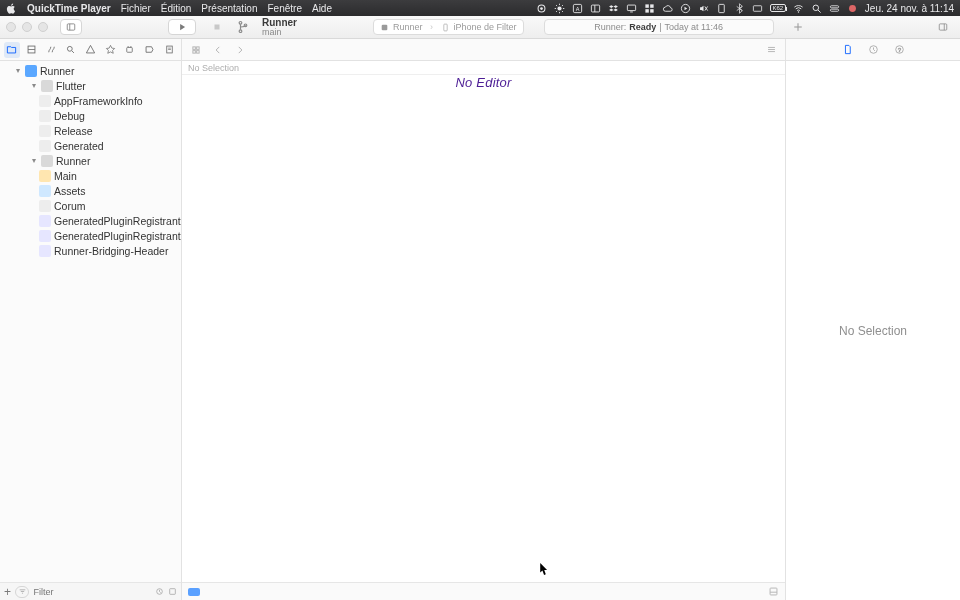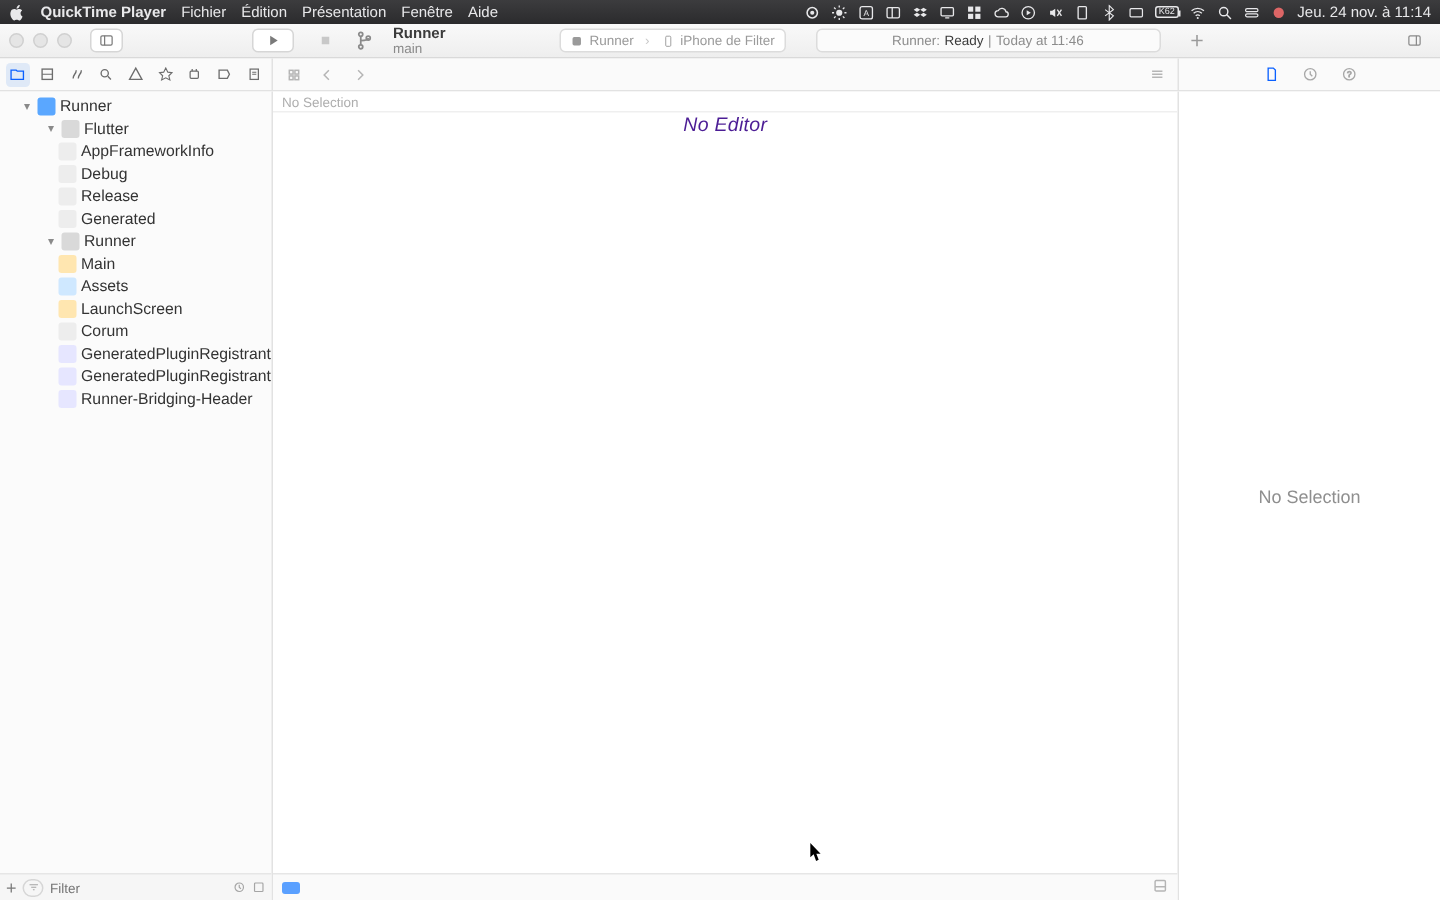--- a/index.html
+++ b/index.html
@@ -31,21 +31,21 @@
 .scheme .branch { font-size:9px; color:#8a8a8a; }
 .branch-icon { width:12px; height:20px; display:flex; align-items:center; margin-left:4px;}
 .branch-icon svg { width:10px; height:14px; stroke:#8a8a8a; fill:none; stroke-width:1.4; }
 
 .run-dest { margin-left:auto; margin-right:6px; display:flex; align-items:center; height:16px; border:1px solid #dcdcdc; border-radius:4px; background:#fff; font-size:9px; color:#9a9a9a; }
 .run-dest .seg { padding:0 6px; display:flex; align-items:center; gap:4px; height:100%; }
 .run-dest .sep { width:6px; text-align:center; color:#c9c9c9; }
 .run-dest svg { width:9px; height:9px; fill:#9a9a9a; }
 
 .status-pill { flex: 0 0 auto; margin-left:8px; margin-right:8px; height:16px; min-width:230px; border:1px solid #dcdcdc; border-radius:4px; background:#fbfbfb; display:flex; align-items:center; justify-content:center; font-size:9px; color:#8c8c8c; gap:3px;}
-.status-pill .ready { color:#3b3b3b; font-weight:400; }
+.status-pill .ready { color:#3b3b3b; font-weight:700; }
 
 .plus-btn, .lib-btn { width:20px; height:16px; display:flex; align-items:center; justify-content:center; color:#8a8a8a; }
 .titlebar-right { display:flex; align-items:center; gap:4px; margin-left:4px;}
 
 
 .subbar { height: 22px; border-bottom: 1px solid #e2e2e2; display:flex; align-items:stretch; background:#fafafa;}
 .nav-icons { width:182px; border-right:1px solid #e2e2e2; display:flex; align-items:center; padding:0 4px; gap:4px; }
 .nav-icons .ni { width:17px; height:16px; display:flex; align-items:center; justify-content:center; border-radius:3px; }
 .nav-icons .ni.active { background:#dfe9f7; }
 .nav-icons svg { width:11px; height:11px; fill:#6d6d6d; stroke:#6d6d6d; }
@@ -462,25 +462,20 @@
           </div>
         <div class="tree-row d3">
             <span class="disc"></span>
             <span class="ficon storyboard"></span>
             <span>Main</span>
           </div>
         <div class="tree-row d3">
             <span class="disc"></span>
             <span class="ficon assets"></span>
             <span>Assets</span>
-          </div>
-        <div class="tree-row d3">
-            <span class="disc"></span>
-            <span class="ficon storyboard"></span>
-            <span>LaunchScreen</span>
           </div>
         <div class="tree-row d3">
             <span class="disc"></span>
             <span class="ficon plist"></span>
             <span>Corum</span>
           </div>
         <div class="tree-row d3">
             <span class="disc"></span>
             <span class="ficon header"></span>
             <span>GeneratedPluginRegistrant</span>

